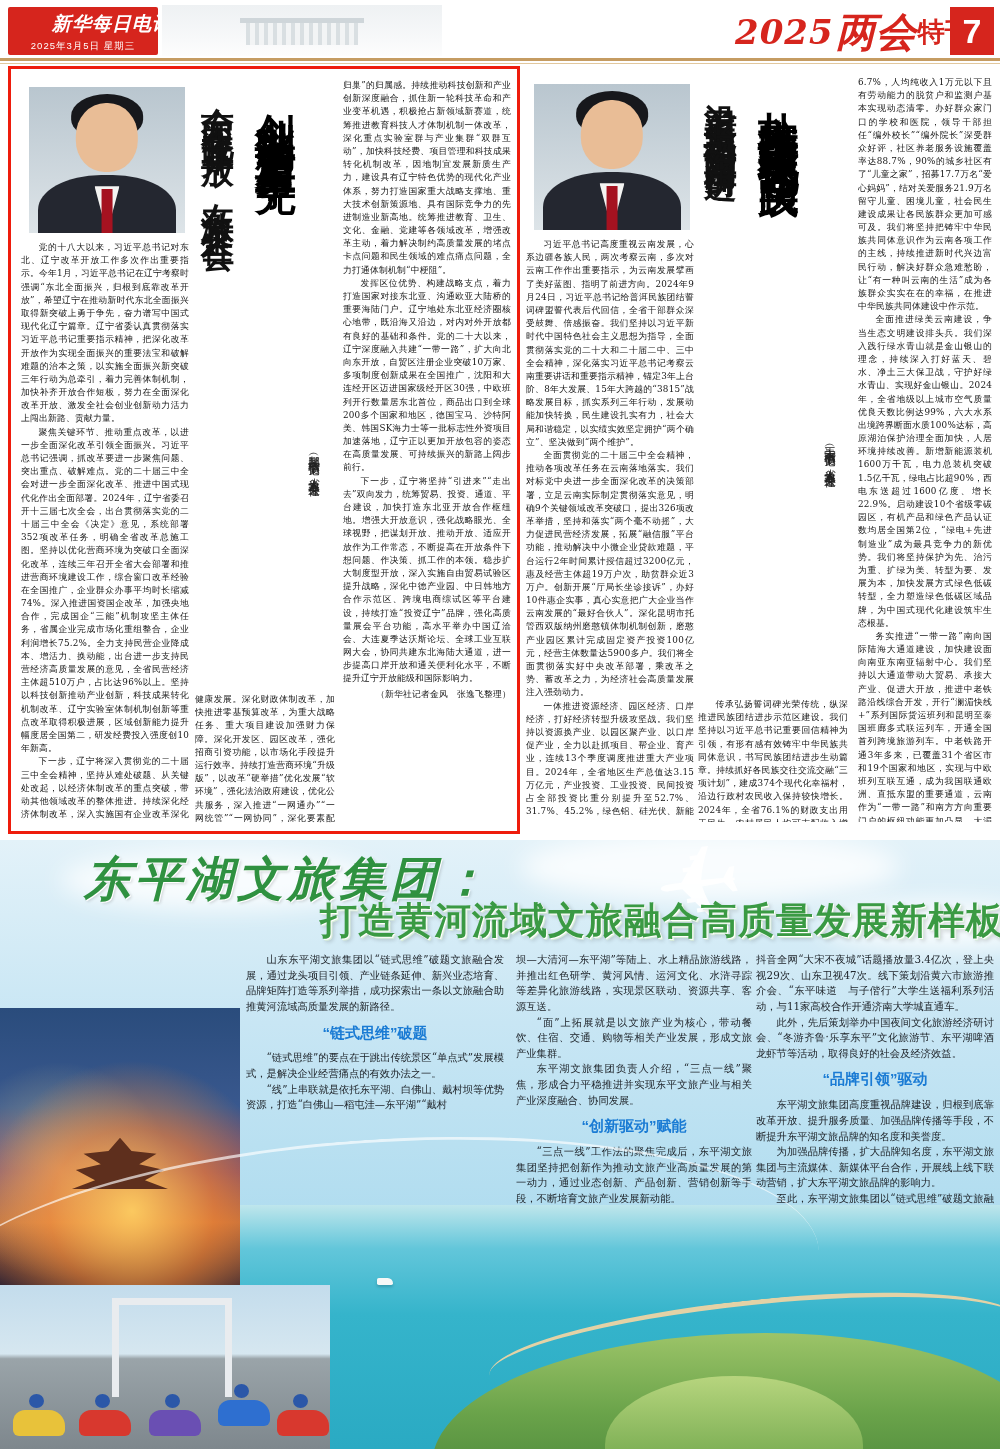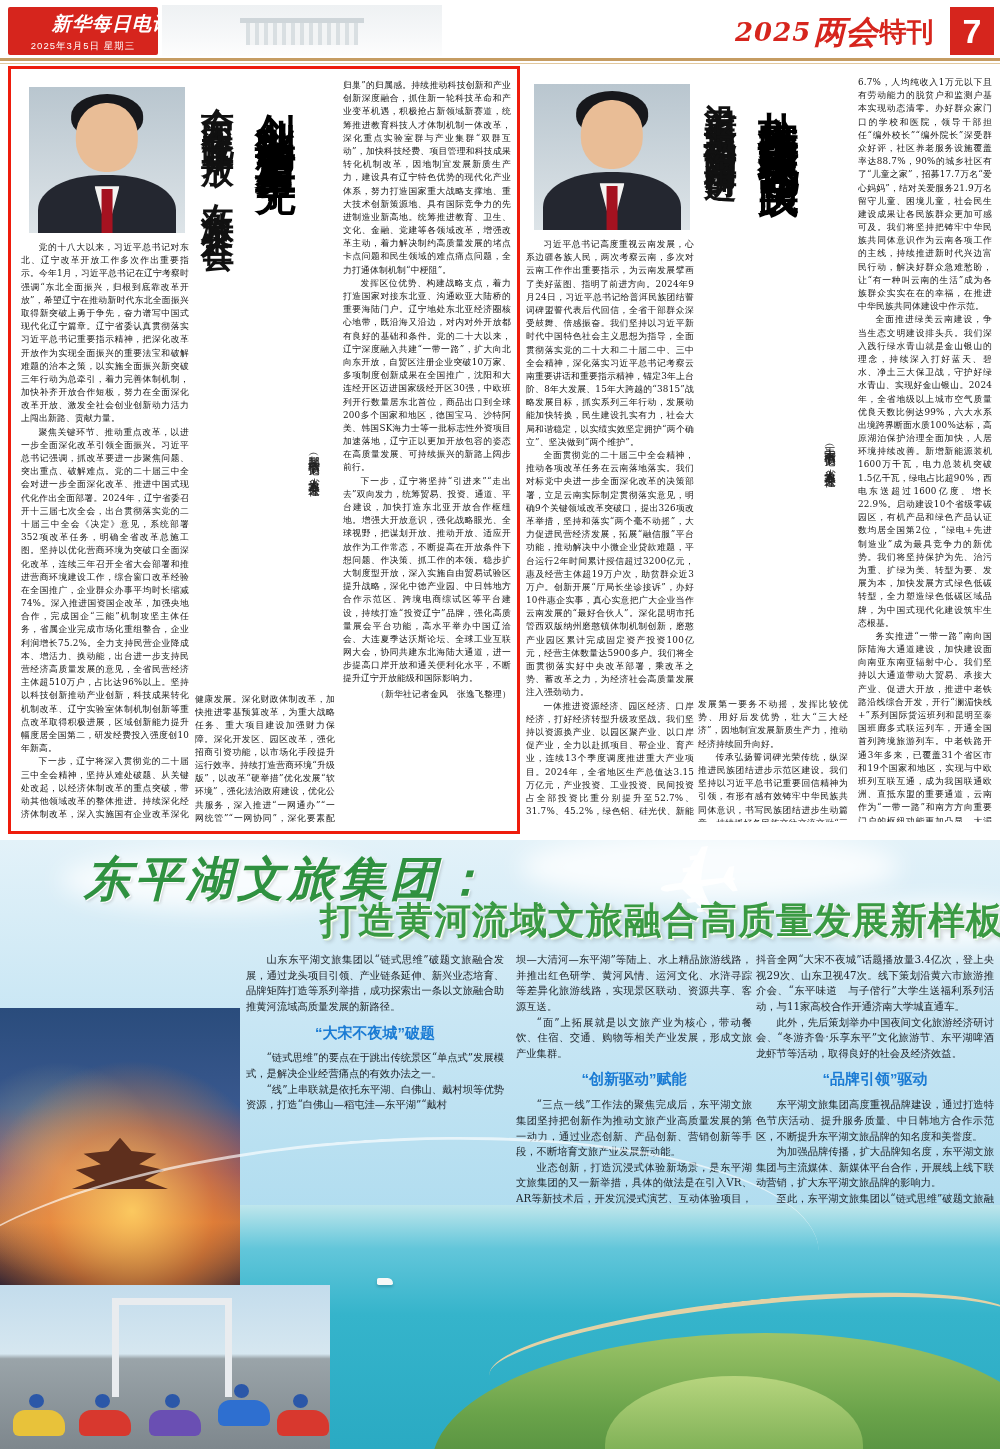--- a/index.html
+++ b/index.html
@@ -12,22 +12,22 @@
             font-size:19px;letter-spacing:1px;margin-top:4px;white-space:nowrap;padding-left:44px;}
   .masthead .dateline{display:block;text-align:center;font-size:9.5px;margin-top:3px;
             font-family:"Liberation Sans",sans-serif;letter-spacing:1px;}
   .hall{position:absolute;left:162px;top:5px;width:280px;height:51px;
         background:linear-gradient(180deg,#eef1f3 0%,#f8f9fa 70%,#fdfdfd 100%);overflow:hidden;}
   .hall .roof{position:absolute;left:28%;top:26%;width:44%;height:9%;background:#cfd6da;}
   .hall .cols{position:absolute;left:30%;top:36%;width:40%;height:42%;
         background:repeating-linear-gradient(90deg,#d9dfe2 0 4px,#f2f4f5 4px 9px);}
   .edition{position:absolute;left:735px;top:8px;height:48px;display:flex;align-items:center;
            color:#d6251d;white-space:nowrap;}
-  .edition .yr{font-size:26px;font-weight:bold;font-style:italic;letter-spacing:1px;}
-  .edition .script{font-size:32px;font-weight:bold;font-style:italic;margin:0 2px;line-height:1;}
+  .edition .yr{font-size:34px;font-weight:bold;font-style:italic;letter-spacing:1px;}
+  .edition .script{font-size:40px;font-weight:bold;font-style:italic;margin:0 2px;line-height:1;}
   .edition .suf{font-size:27px;font-weight:bold;}
   .pagebox{position:absolute;left:950px;top:7px;width:44px;height:48px;background:#d6251d;
            color:#fff;display:flex;align-items:center;justify-content:center;
            font-size:34px;font-weight:bold;font-family:"Liberation Sans",sans-serif;}
   .goldrule{position:absolute;left:0;top:58px;width:1000px;height:0;border-top:3px solid #c59c62;}
   .goldrule2{position:absolute;left:0;top:63px;width:1000px;height:0;border-top:1px solid #e2c89e;}
   
   .artbox{position:absolute;top:66px;height:768px;background:#fff;}
   #art-left{left:8px;width:512px;border:3px solid #ee1c0c;box-sizing:border-box;}
   #art-right{left:526px;width:468px;}
@@ -163,21 +163,20 @@
         <p class="para">习近平总书记高度重视云南发展，心系边疆各族人民，两次考察云南，多次对云南工作作出重要指示，为云南发展擘画了美好蓝图、指明了前进方向。2024年9月24日，习近平总书记给普洱民族团结誓词碑盟誓代表后代回信，全省干部群众深受鼓舞、倍感振奋。我们坚持以习近平新时代中国特色社会主义思想为指导，全面贯彻落实党的二十大和二十届二中、三中全会精神，深化落实习近平总书记考察云南重要讲话和重要指示精神，锚定3年上台阶、8年大发展、15年大跨越的“3815”战略发展目标，抓实系列三年行动，发展动能加快转换，民生建设扎实有力，社会大局和谐稳定，以实绩实效坚定拥护“两个确立”、坚决做到“两个维护”。</p>
         <p class="para">全面贯彻党的二十届三中全会精神，推动各项改革任务在云南落地落实。我们对标党中央进一步全面深化改革的决策部署，立足云南实际制定贯彻落实意见，明确9个关键领域改革突破口，提出326项改革举措，坚持和落实“两个毫不动摇”，大力促进民营经济发展，拓展“融信服”平台功能，推动解决中小微企业贷款难题，平台运行2年时间累计授信超过3200亿元，惠及经营主体超19万户次，助贫群众近3万户。创新开展“厅局长坐诊接诉”，办好10件惠企实事，真心实意把广大企业当作云南发展的“最好合伙人”。深化昆明市托管西双版纳州磨憨镇体制机制创新，磨憨产业园区累计完成固定资产投资100亿元，经营主体数量达5900多户。我们将全面贯彻落实好中央改革部署，乘改革之势、蓄改革之力，为经济社会高质量发展注入强劲动力。</p>
         <p class="para">一体推进资源经济、园区经济、口岸经济，打好经济转型升级攻坚战。我们坚持以资源换产业、以园区聚产业、以口岸促产业，全力以赴抓项目、帮企业、育产业，连续13个季度调度推进重大产业项目。2024年，全省地区生产总值达3.15万亿元，产业投资、工业投资、民间投资占全部投资比重分别提升至52.7%、31.7%、45.2%，绿色铝、硅光伏、新能源成长为新的支柱产业，生物医药、新材料等呈现良好发展势头。农业投资规模连续3年保持全国前列，重点产业全链条产值突破2.7万亿元。“有一种叫云南的生活”叫响全国，“旅居云南”成为新时尚，旅居人数达390万，全省实现旅游总花费1.14万亿元，接待入境过夜游客增长168%。我们将坚持</p>
       </div>
     <div class="headline" style="left:172px;top:12px;height:648px;">
       <div class="vtext hl1" style="letter-spacing:4px;">沿着习近平总书记指引的方向阔步前进</div>
       <div class="vtext hl2">扎实推进中国式现代化云南实践</div>
     </div>
     <div class="byline vtext" style="left:296px;top:372px;height:238px;">王宁（云南省委书记、省人大常委会主任）</div>
     <div class="col" style="left:172px;top:632px;width:150px;height:124px;">
-        <p class="para cont">发展第一要务不动摇，发挥比较优势、用好后发优势，壮大“三大经济”，因地制宜发展新质生产力，推动经济持续回升向好。</p>
         <p class="para">传承弘扬誓词碑光荣传统，纵深推进民族团结进步示范区建设。我们坚持以习近平总书记重要回信精神为引领，有形有感有效铸牢中华民族共同体意识，书写民族团结进步生动篇章。持续抓好各民族交往交流交融“三项计划”，建成374个现代化幸福村，沿边行政村农民收入保持较快增长。2024年，全省76.1%的财政支出用于民生，农村居民人均可支配收入增长</p>
       </div>
     <div class="col" style="left:332px;top:10px;width:134px;height:746px;">
       <div>
           <p class="para cont">6.7%，人均纯收入1万元以下且有劳动能力的脱贫户和监测户基本实现动态清零。办好群众家门口的学校和医院，领导干部担任“编外校长”“编外院长”深受群众好评，社区养老服务设施覆盖率达88.7%，90%的城乡社区有了“儿童之家”，招募17.7万名“爱心妈妈”，结对关爱服务21.9万名留守儿童、困境儿童，社会民生建设成果让各民族群众更加可感可及。我们将坚持把铸牢中华民族共同体意识作为云南各项工作的主线，持续推进新时代兴边富民行动，解决好群众急难愁盼，让“有一种叫云南的生活”成为各族群众实实在在的幸福，在推进中华民族共同体建设中作示范。</p>
           <p class="para">全面推进绿美云南建设，争当生态文明建设排头兵。我们深入践行绿水青山就是金山银山的理念，持续深入打好蓝天、碧水、净土三大保卫战，守护好绿水青山、实现好金山银山。2024年，全省地级以上城市空气质量优良天数比例达99%，六大水系出境跨界断面水质100%达标，高原湖泊保护治理全面加快，人居环境持续改善。新增新能源装机1600万千瓦，电力总装机突破1.5亿千瓦，绿电占比超90%，西电东送超过1600亿度、增长22.9%。启动建设10个省级零碳园区，有机产品和绿色产品认证数均居全国第2位，“绿电+先进制造业”成为最具竞争力的新优势。我们将坚持保护为先、治污为重、扩绿为美、转型为要、发展为本，加快发展方式绿色低碳转型，全力塑造绿色低碳区域品牌，为中国式现代化建设筑牢生态根基。</p>
           <p class="para">务实推进“一带一路”南向国际陆海大通道建设，加快建设面向南亚东南亚辐射中心。我们坚持以大通道带动大贸易、承接大产业、促进大开放，推进中老铁路沿线综合开发，开行“澜湄快线+”系列国际货运班列和昆明至泰国班廊多式联运列车，开通全国首列跨境旅游列车。中老铁路开通3年多来，已覆盖31个省区市和19个国家和地区，实现与中欧班列互联互通，成为我国联通欧洲、直抵东盟的重要通道，云南作为“一带一路”和南方方向重要门户的枢纽功能更加凸显。大湄公河次区域经济合作第八次领导人会议在云南成功举行，第八届中国—南亚博览会、2024腾冲科学家论坛等成果丰硕。我们将不断拓展“硬联通”，持续推进“软联通”，全面促进“心联通”，加快沿边产业园区建设，构建口岸+通道+市场“点、线、面”协调发展的开放组合，打造沿边开放新高地。</p>
         </div>
 
     </div>
@@ -189,45 +188,46 @@
     <div class="cloud" style="left:820px;top:60px;width:240px;height:50px;"></div>
     <div class="plane" style="left:655px;top:-6px;">✈</div>
 
     <div class="f-title-script">东平湖文旅集团：</div>
     <div class="f-title-main">打造黄河流域文旅融合高质量发展新样板</div>
 
     <div class="fcol" style="left:246px;width:258px;">
       <div>
           <p class="para">山东东平湖文旅集团以“链式思维”破题文旅融合发展，通过龙头项目引领、产业链条延伸、新兴业态培育、品牌矩阵打造等系列举措，成功探索出一条以文旅融合助推黄河流域高质量发展的新路径。</p>
         </div>
-      <div class="fsub">“大宋不夜城”破题</div>
+      <div class="fsub">“链式思维”破题</div>
       <div>
           <p class="para">“链式思维”的要点在于跳出传统景区“单点式”发展模式，是解决企业经营痛点的有效办法之一。</p>
           <p class="para">“线”上串联就是依托东平湖、白佛山、戴村坝等优势资源，打造“白佛山—稻屯洼—东平湖”“戴村</p>
         </div>
     </div>
     <div class="fcol" style="left:516px;width:236px;">
       <div>
           <p class="para cont">坝—大清河—东平湖”等陆上、水上精品旅游线路，并推出红色研学、黄河风情、运河文化、水浒寻踪等差异化旅游线路，实现景区联动、资源共享、客源互送。</p>
           <p class="para">“面”上拓展就是以文旅产业为核心，带动餐饮、住宿、交通、购物等相关产业发展，形成文旅产业集群。</p>
+          <p class="para">东平湖文旅集团负责人介绍，“三点一线”聚焦，形成合力平稳推进并实现东平文旅产业与相关产业深度融合、协同发展。</p>
         </div>
       <div class="fsub">“创新驱动”赋能</div>
       <div>
           <p class="para">“三点一线”工作法的聚焦完成后，东平湖文旅集团坚持把创新作为推动文旅产业高质量发展的第一动力，通过业态创新、产品创新、营销创新等手段，不断培育文旅产业发展新动能。</p>
           <p class="para">业态创新，打造沉浸式体验新场景，是东平湖文旅集团的又一新举措，具体的做法是在引入VR、AR等新技术后，开发沉浸式演艺、互动体验项目，该项目主要以“飞跃大宋”“遇见罗贯中”为主，让观众去感受沉浸式文旅体验新场景，使游客在不知不觉中获得更好的体验感。</p>
         </div>
     </div>
     <div class="fcol" style="left:756px;width:238px;">
       <div>
           <p class="para cont">抖音全网“大宋不夜城”话题播放量3.4亿次，登上央视29次、山东卫视47次。线下策划沿黄六市旅游推介会、“东平味道　与子偕行”大学生送福利系列活动，与11家高校合作开通济南大学城直通车。</p>
           <p class="para">此外，先后策划举办中国夜间文化旅游经济研讨会、“冬游齐鲁·乐享东平”文化旅游节、东平湖啤酒龙虾节等活动，取得良好的社会及经济效益。</p>
         </div>
       <div class="fsub">“品牌引领”驱动</div>
       <div>
-          <p class="para">东平湖文旅集团高度重视品牌建设，通过打造特色节庆活动、提升服务质量、中日韩地方合作示范区，不断提升东平湖文旅品牌的知名度和美誉度。</p>
+          <p class="para">东平湖文旅集团高度重视品牌建设，归根到底靠改革开放、提升服务质量、加强品牌传播等手段，不断提升东平湖文旅品牌的知名度和美誉度。</p>
           <p class="para">为加强品牌传播，扩大品牌知名度，东平湖文旅集团与主流媒体、新媒体平台合作，开展线上线下联动营销，扩大东平湖文旅品牌的影响力。</p>
           <p class="para">至此，东平湖文旅集团以“链式思维”破题文旅融合发展，成功探索出一条以文旅融合助推黄河流域高质量发展的新路径，为区域经济转型升级提供了有益借鉴。</p>
         </div>
     </div>
 
     <div id="ph-aerial" class="photo">
       <div class="land"></div>
       <div class="land2"></div>
       <div class="road"></div>
       <div class="boat"></div>

